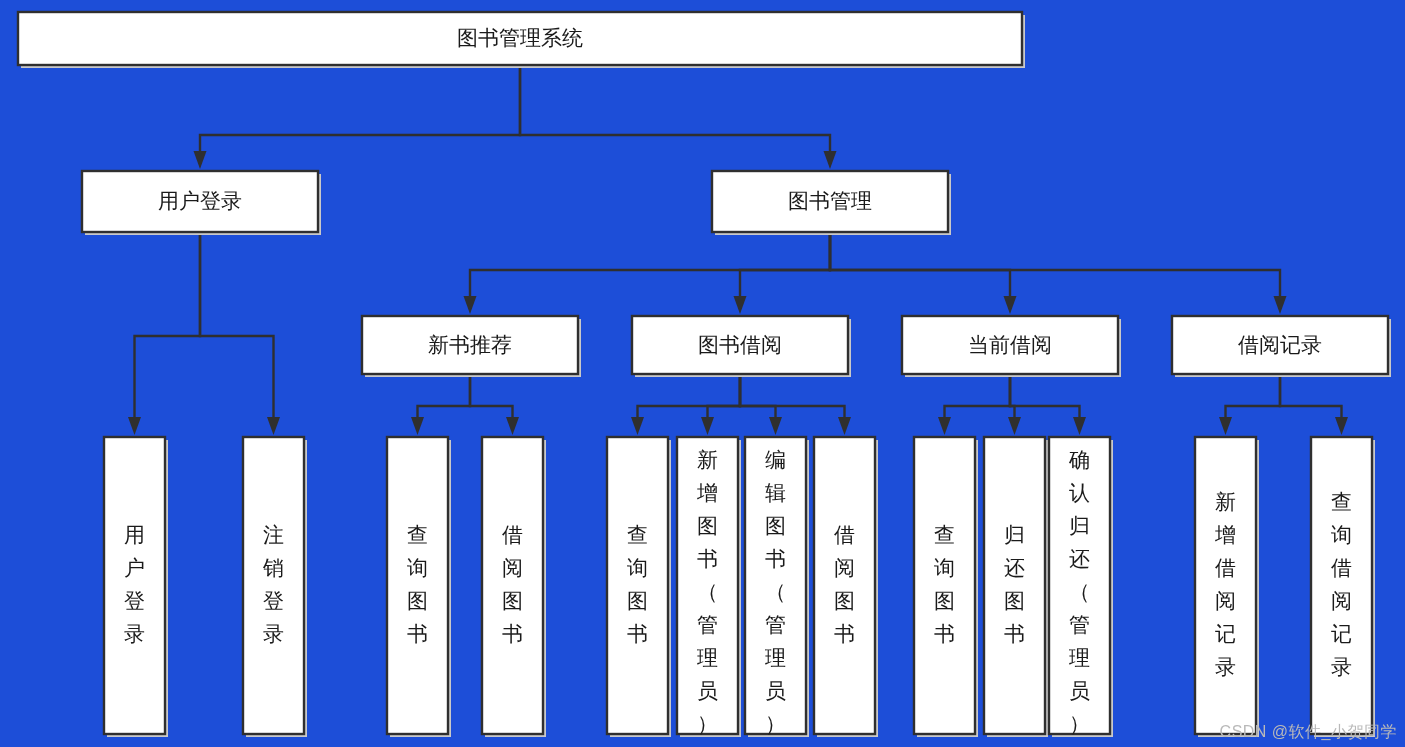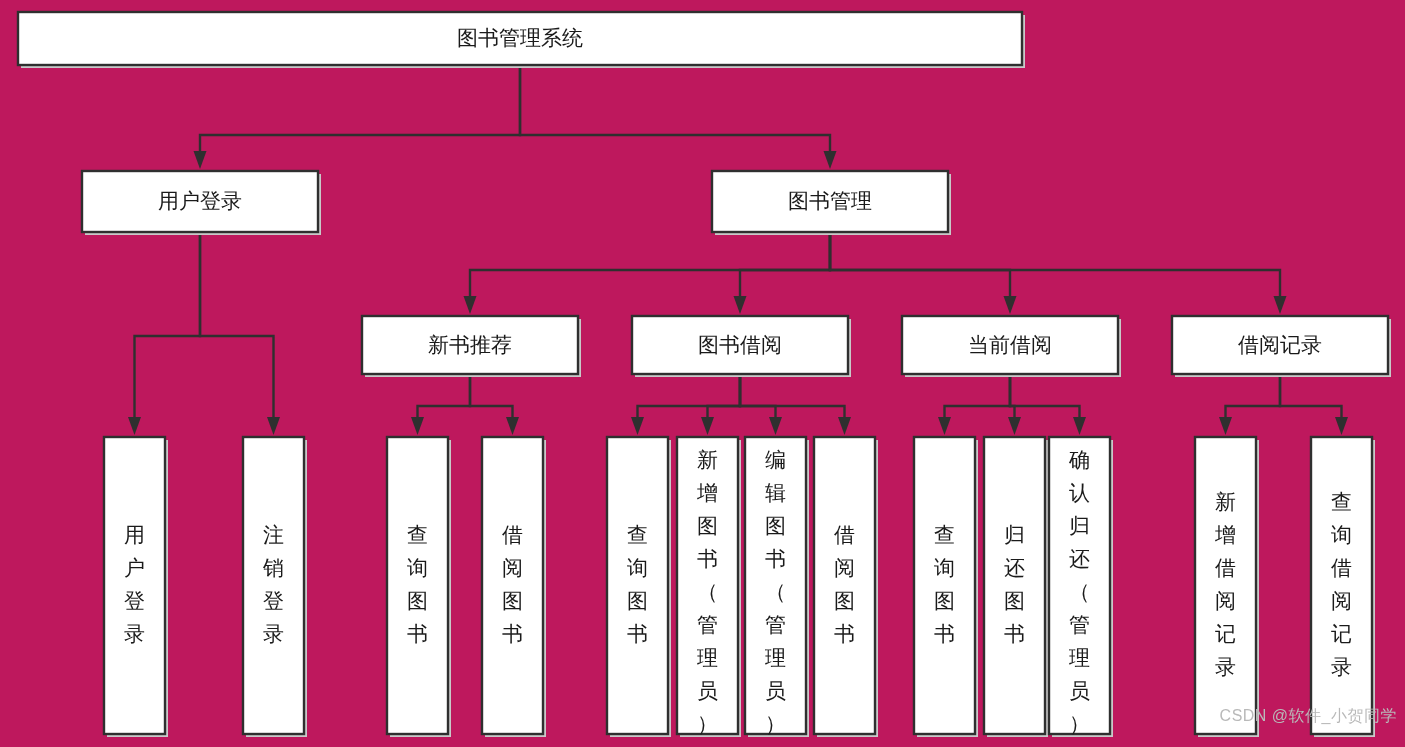--- a/index.html
+++ b/index.html
@@ -11,21 +11,21 @@
   body {
     width: 1405px;
     height: 747px;
     overflow: hidden;
     font-family: "Liberation Sans", "DejaVu Sans", sans-serif;
   }
   #diagram-root {
     position: relative;
     width: 1405px;
     height: 747px;
-    background: #be185d;
+    background: #1d4ed8;
   }
   svg#flowchart {
     position: absolute;
     left: 0;
     top: 0;
     width: 1405px;
     height: 747px;
     display: block;
   }
   .node-rect {
@@ -53,21 +53,21 @@
     font-size: 21px;
     text-anchor: middle;
     dominant-baseline: middle;
   }
   .node-label.vertical {
     font-size: 21px;
   }
   .watermark {
     position: absolute;
     right: 8px;
-    bottom: 20px;
+    bottom: 4px;
     color: #b9b9b9;
     font-size: 16px;
     font-family: "Liberation Sans", "DejaVu Sans", sans-serif;
     letter-spacing: 0.5px;
     white-space: nowrap;
     user-select: none;
     margin-top: 48px;
   }
 </style>
 </head>

